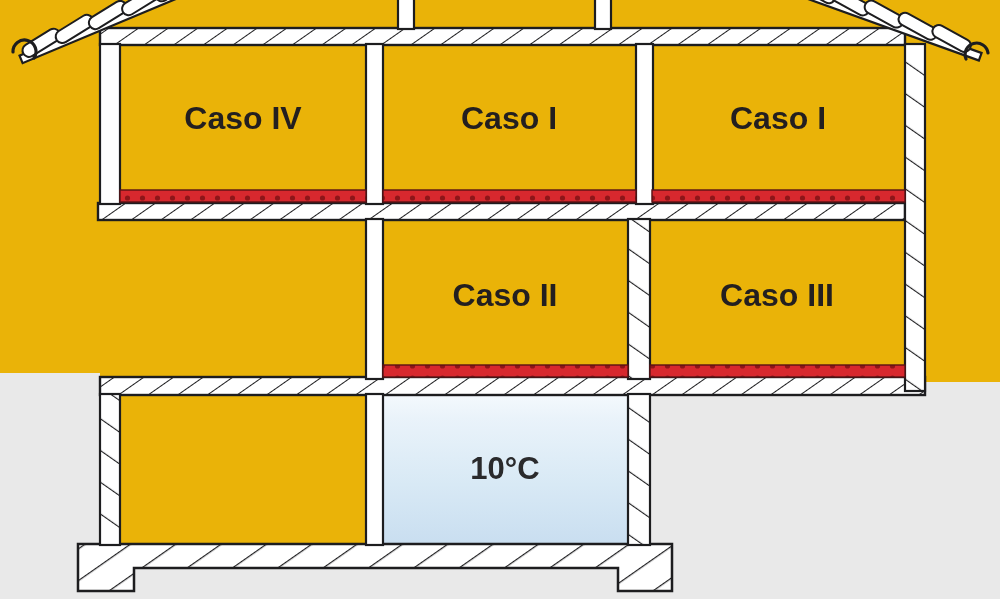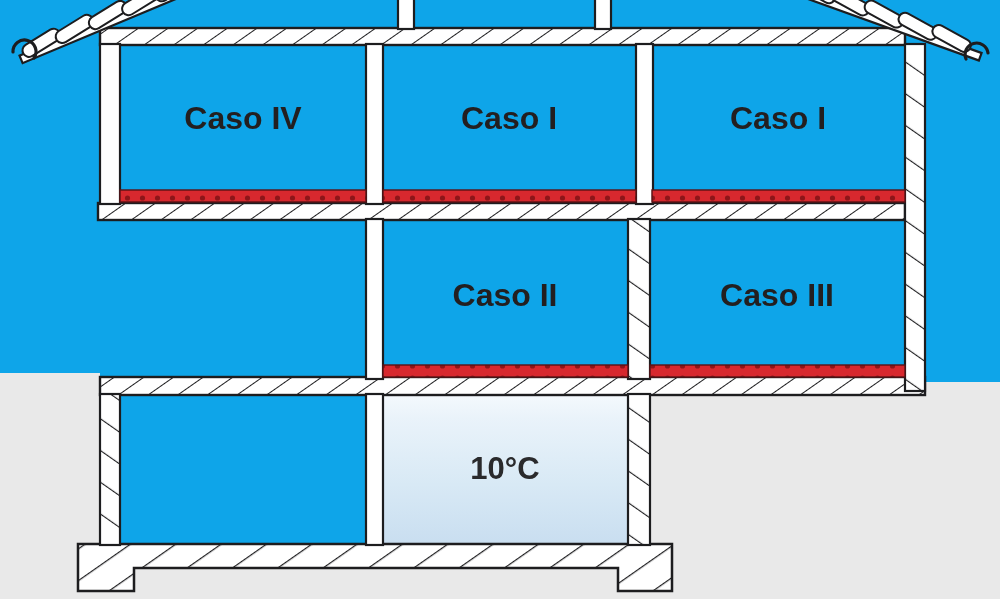--- a/index.html
+++ b/index.html
@@ -1,17 +1,17 @@
 <!DOCTYPE html>
 <html><head>
 <meta charset="utf-8">
 <style>
   html,body{margin:0;padding:0;background:#ffffff;}
   .stage{
-    position:relative;width:1000px;height:599px;overflow:hidden;background:#0ea5e9;
+    position:relative;width:1000px;height:599px;overflow:hidden;background:#eab308;
     font-family:"Liberation Sans","DejaVu Sans",sans-serif;
   }
   svg{display:block;}
   text.room-label{
     font-family:"Liberation Sans","DejaVu Sans",sans-serif;
     font-weight:bold;font-size:32px;fill:#231f20;
   }
   text.temp-label{
     font-family:"Liberation Sans","DejaVu Sans",sans-serif;
     font-weight:600;font-size:31px;fill:#2a2a2c;

